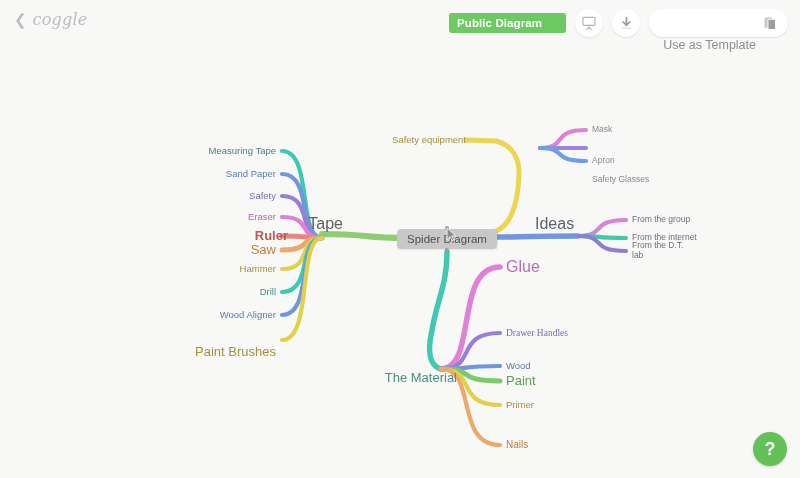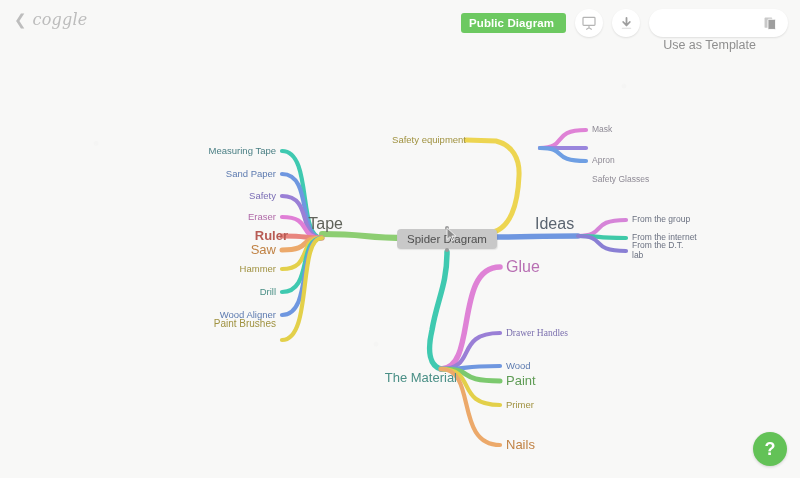--- a/index.html
+++ b/index.html
@@ -42,21 +42,21 @@
 
   .toolbar {
     position: absolute; right: 12px; top: 9px;
     display: flex; align-items: center; gap: 9px;
   }
   .badge-public {
     background: #6dc961;
     color: #ffffff;
     font-size: 11.5px;
     font-weight: bold;
-    padding: 4px 12px 4px 8px;
+    padding: 4px 24px 4px 8px;
     border-radius: 3px;
     letter-spacing: 0.1px;
     white-space: nowrap;
   }
   .icon-btn {
     width: 28px; height: 28px; border-radius: 50%;
     background: #ffffff;
     display: flex; align-items: center; justify-content: center;
     box-shadow: 0 1px 2px rgba(0,0,0,0.10);
   }
@@ -200,36 +200,36 @@
         <div class="node anchor-right" style="left: 343px; top: 224px; font-size: 16px; color: rgb(96, 99, 90);">Tape</div>
         <div class="node anchor-right" style="left: 276px; top: 151px; font-size: 9.5px; color: rgb(74, 127, 132);">Measuring Tape</div>
         <div class="node anchor-right" style="left: 276px; top: 174px; font-size: 9.5px; color: rgb(93, 123, 176);">Sand Paper</div>
         <div class="node anchor-right" style="left: 276px; top: 196px; font-size: 9.5px; color: rgb(122, 109, 181);">Safety</div>
         <div class="node anchor-right" style="left: 276px; top: 217px; font-size: 9.5px; color: rgb(176, 106, 168);">Eraser</div>
         <div class="node anchor-right" style="left: 288px; top: 236px; font-size: 13px; color: rgb(184, 92, 85); font-weight: bold;">Ruler</div>
         <div class="node anchor-right" style="left: 276px; top: 250px; font-size: 13px; color: rgb(192, 130, 68);">Saw</div>
         <div class="node anchor-right" style="left: 276px; top: 269px; font-size: 9.5px; color: rgb(160, 146, 64); padding-left: 12px;">Hammer</div>
         <div class="node anchor-right" style="left: 276px; top: 292px; font-size: 9.5px; color: rgb(74, 143, 134);">Drill</div>
         <div class="node anchor-right" style="left: 276px; top: 315px; font-size: 9.5px; color: rgb(93, 123, 176);">Wood Aligner</div>
-        <div class="node anchor-right" style="left: 276px; top: 324px; font-size: 10px; color: rgb(160, 146, 64); padding-left: 47px;">Paint Brushes</div>
+        <div class="node anchor-right" style="left: 276px; top: 352px; font-size: 13px; color: rgb(160, 146, 64); padding-left: 47px;">Paint Brushes</div>
         <div class="node anchor-right" style="left: 466px; top: 140px; font-size: 9.5px; color: rgb(160, 146, 64);">Safety equipment</div>
         <div class="node anchor-left" style="left: 592px; top: 130px; font-size: 8.5px; color: rgb(142, 138, 149);">Mask</div>
         <div class="node anchor-left" style="left: 592px; top: 148px; font-size: 8.5px; color: rgb(142, 138, 149); margin-top: 32px;">Safety Glasses</div>
         <div class="node anchor-left" style="left: 592px; top: 161px; font-size: 8.5px; color: rgb(142, 138, 149);">Apron</div>
         <div class="node anchor-left" style="left: 535px; top: 224px; font-size: 16px; color: rgb(90, 100, 112);">Ideas</div>
         <div class="node anchor-left" style="left: 632px; top: 220px; font-size: 8.5px; color: rgb(106, 112, 128);">From the group</div>
         <div class="node anchor-left" style="left: 632px; top: 238px; font-size: 8.5px; color: rgb(106, 112, 128);">From the internet</div>
         <div class="node anchor-left" style="left: 632px; top: 251px; font-size: 8.5px; color: rgb(106, 112, 128); white-space: normal; width: 62px;">From the D.T. lab</div>
         <div class="node anchor-right" style="left: 448px; top: 378px; font-size: 13px; color: rgb(74, 143, 134); margin-left: 9px;">The Material</div>
         <div class="node anchor-left" style="left: 506px; top: 267px; font-size: 16px; color: rgb(184, 111, 179);">Glue</div>
         <div class="node anchor-left" style="left: 506px; top: 333px; font-size: 9.5px; color: rgb(123, 111, 174); font-family: Liberation Serif, serif;">Drawer Handles</div>
         <div class="node anchor-left" style="left: 506px; top: 366px; font-size: 9.5px; color: rgb(93, 123, 176);">Wood</div>
         <div class="node anchor-left" style="left: 506px; top: 381px; font-size: 13px; color: rgb(95, 156, 85);">Paint</div>
         <div class="node anchor-left" style="left: 506px; top: 405px; font-size: 9.5px; color: rgb(160, 146, 64);">Primer</div>
-        <div class="node anchor-left" style="left: 506px; top: 445px; font-size: 13px; color: rgb(192, 130, 68);">Nails</div>
+        <div class="node anchor-left" style="left: 506px; top: 445px; font-size: 10px; color: rgb(192, 130, 68);">Nails</div>
       </div>
 
     <svg class="cursor" id="cursor" viewBox="0 0 12 18" style="left: 447px; top: 228px;">
       <path d="M1 1 L1 14 L4.4 10.8 L6.6 15.6 L8.6 14.7 L6.4 10.1 L10.8 10.1 Z" fill="#8a8a8a" stroke="#ffffff" stroke-width="0.9" stroke-linejoin="round"></path>
     </svg>
   </div>
 
   <div class="help-btn">
     <span>?</span>
   </div>

